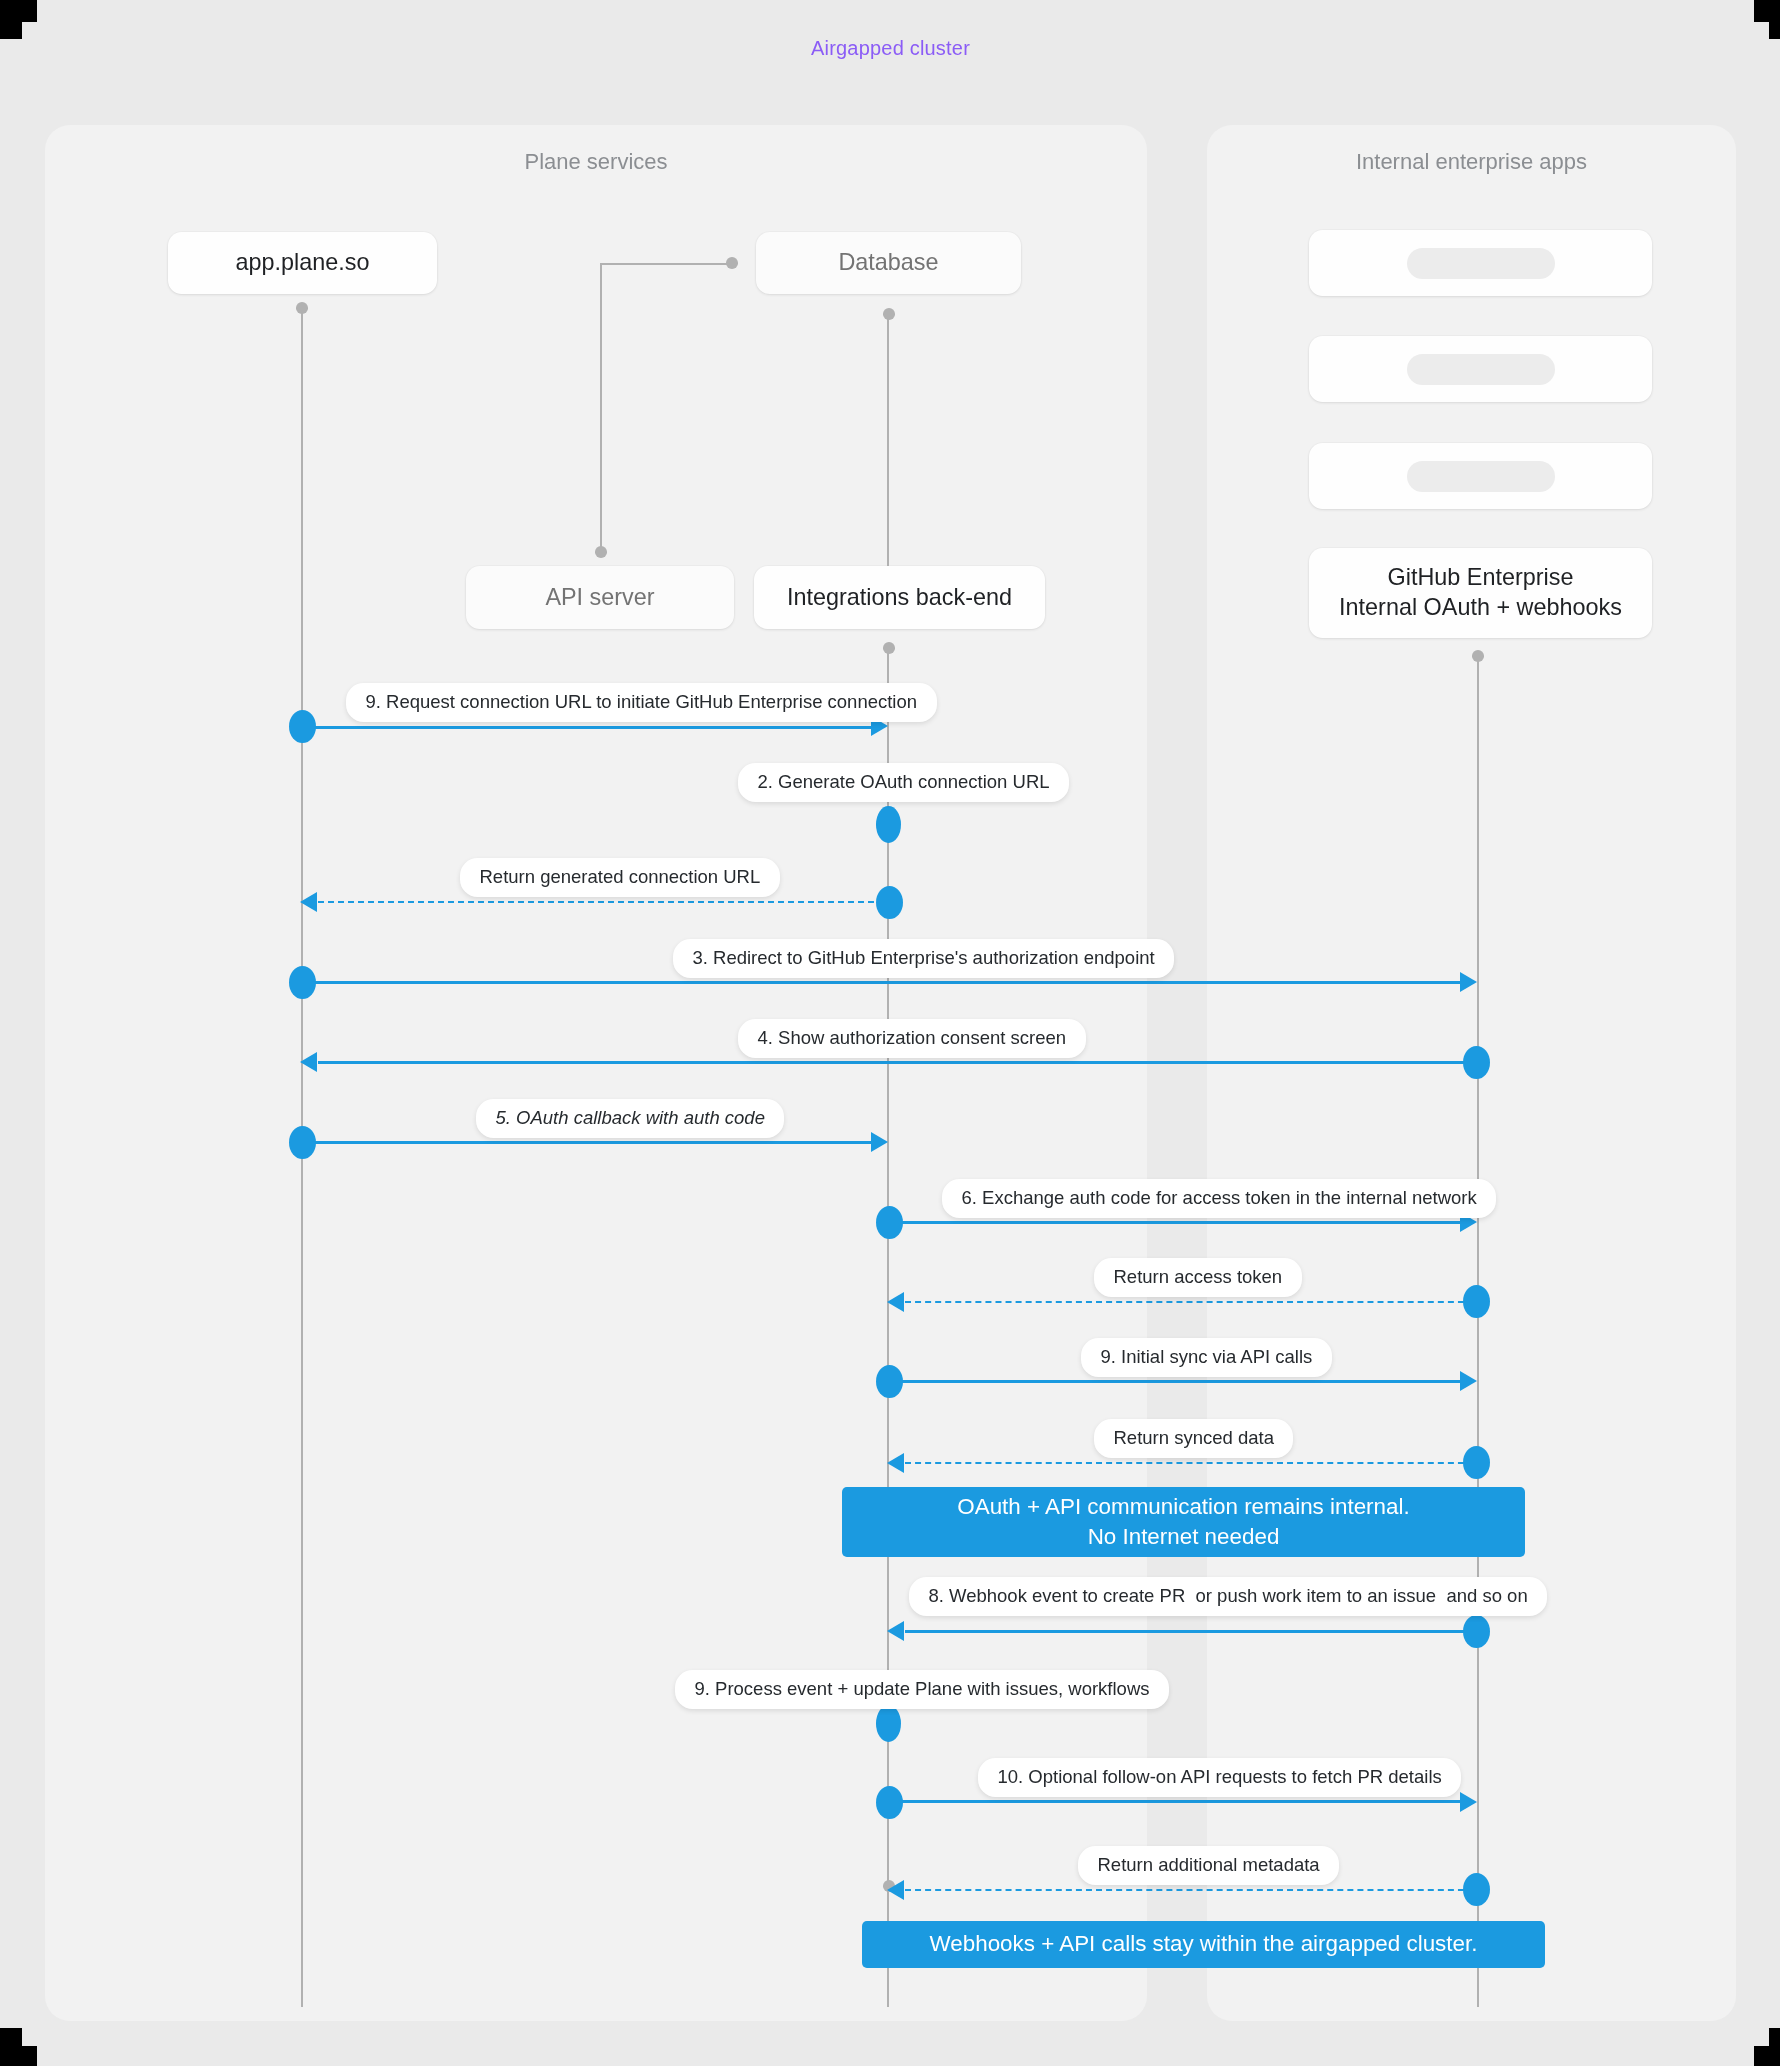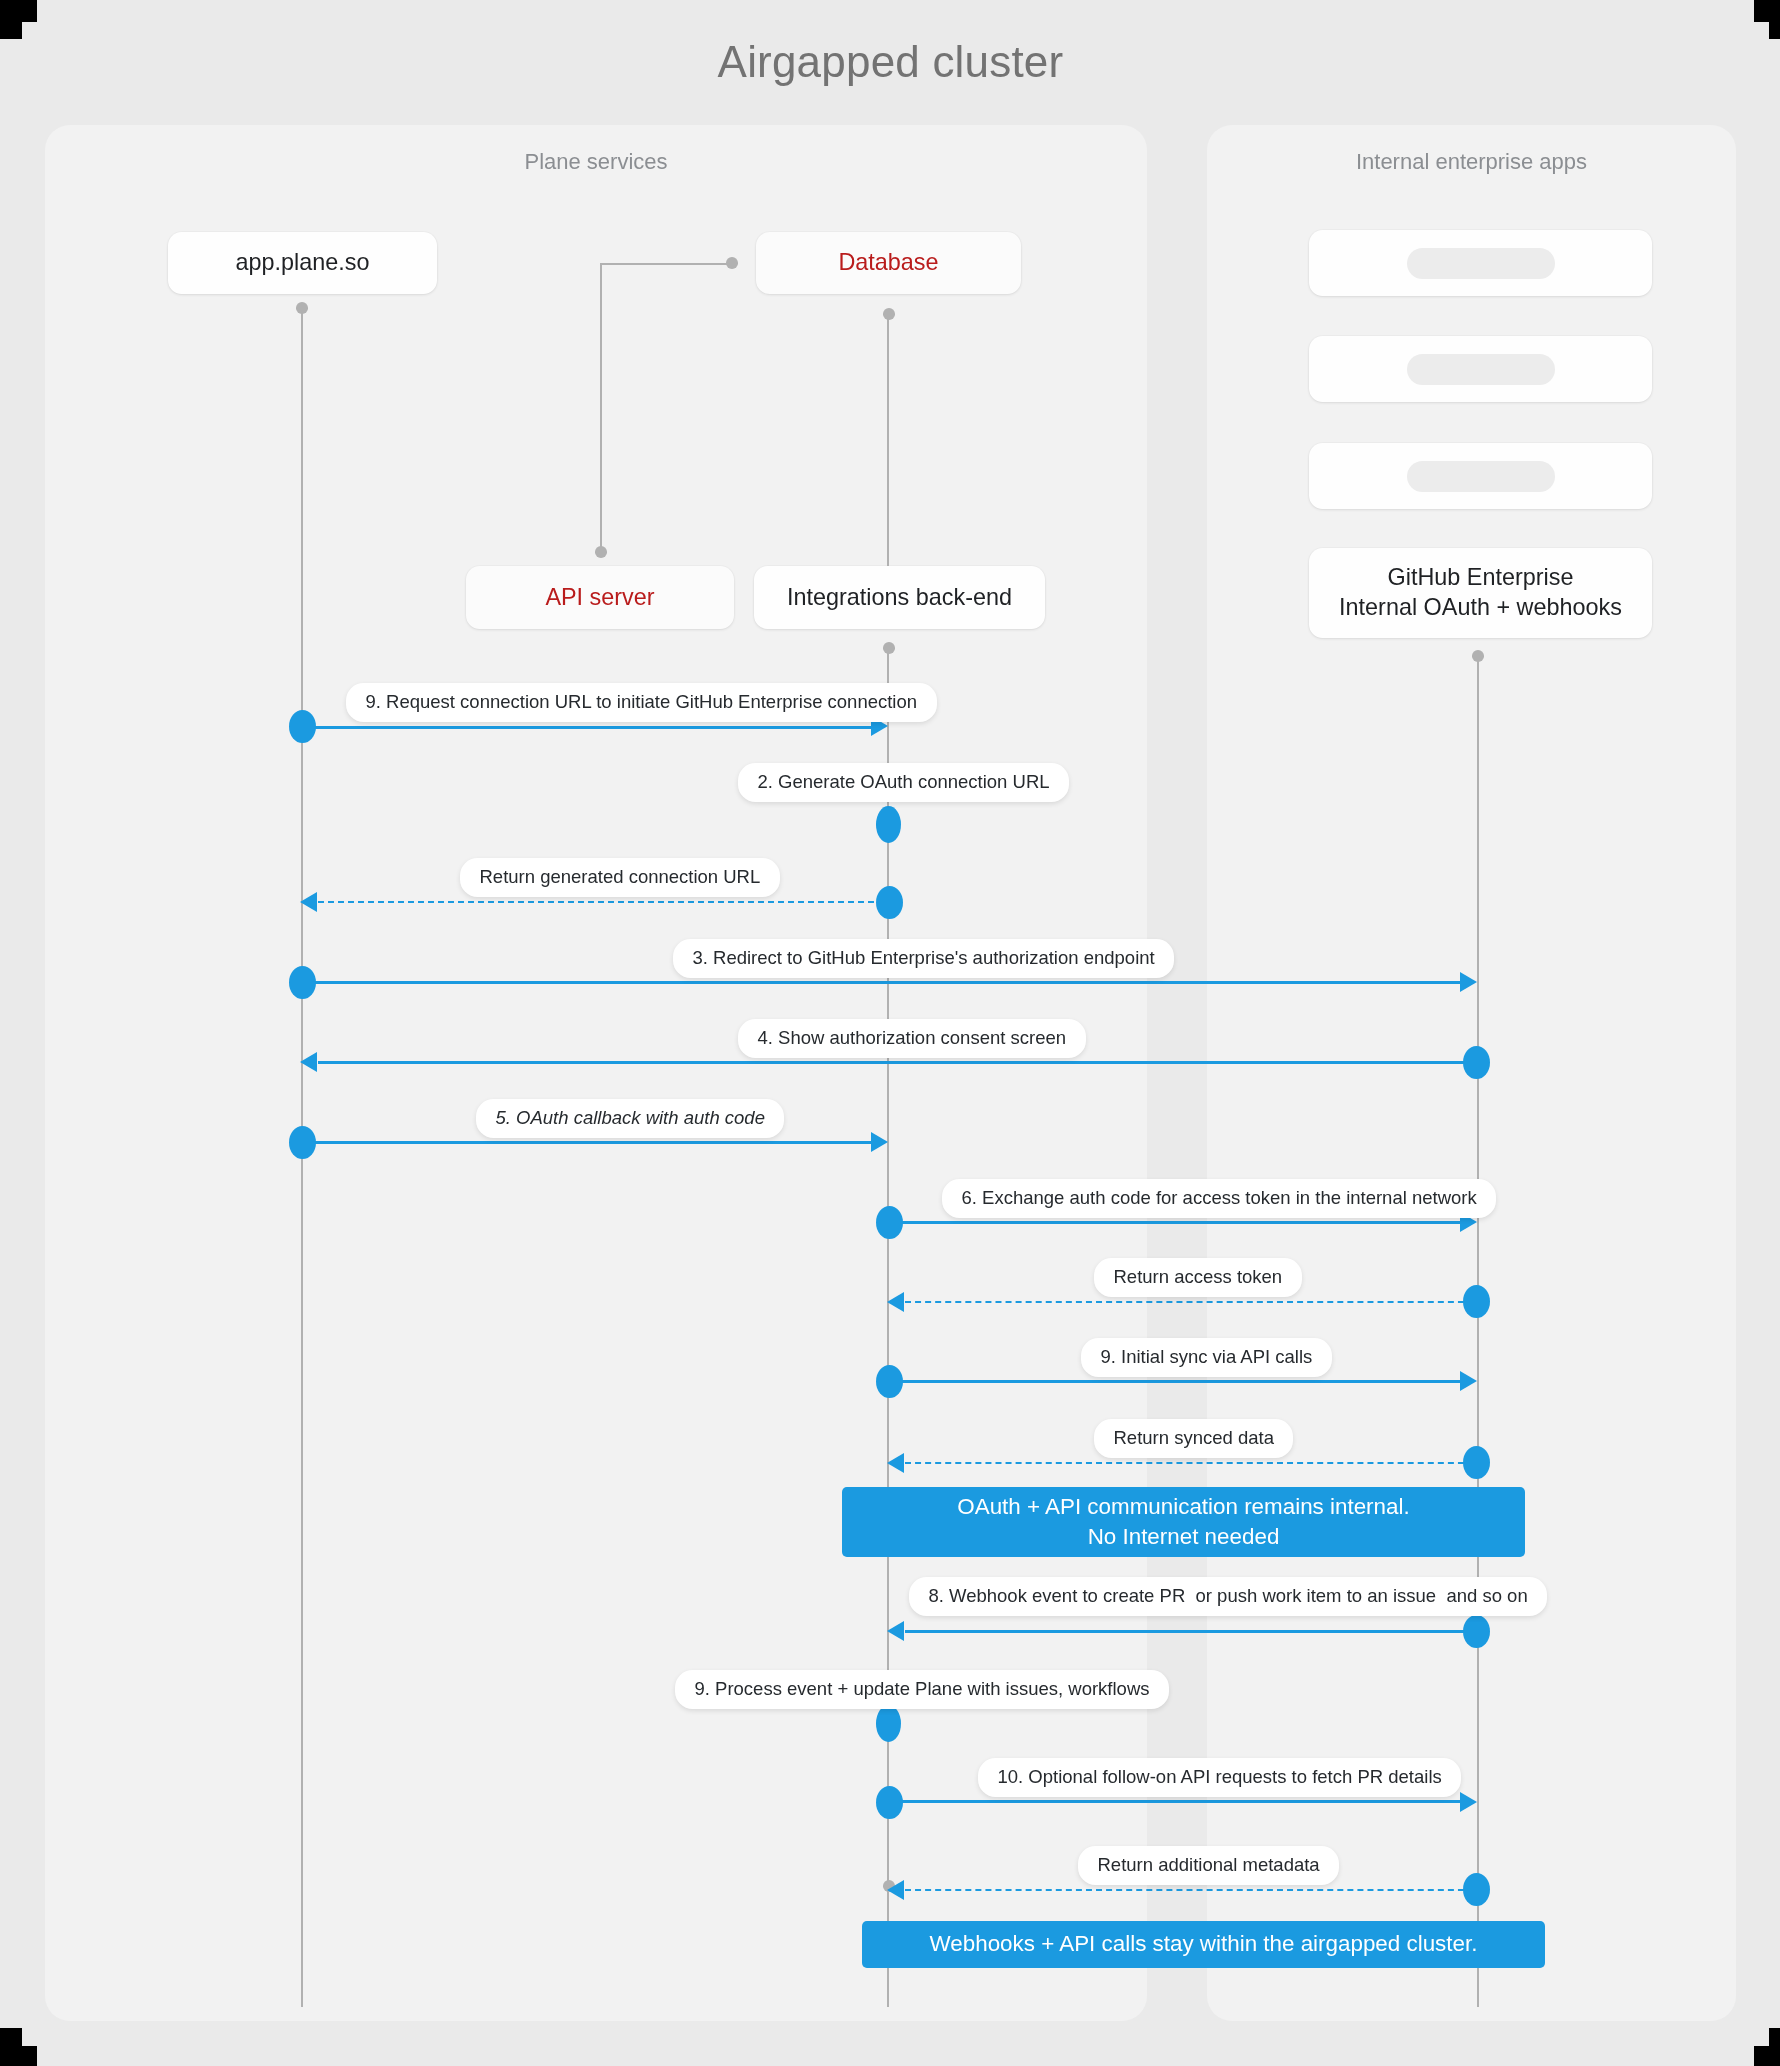--- a/index.html
+++ b/index.html
@@ -18,21 +18,21 @@
   .crop.tr-h { right: 0;   top: 0;    width: 27px; height: 21.5px; }
   .crop.tr-v { right: 0;   top: 0;    width: 11.7px; height: 39px; }
   .crop.bl-h { left: 0;    bottom: 0; width: 37px; height: 21.5px; }
   .crop.bl-v { left: 0;    bottom: 0; width: 21.5px; height: 39px; }
   .crop.br-h { right: 0;   bottom: 0; width: 27px; height: 21.5px; }
   .crop.br-v { right: 0;   bottom: 0; width: 11.7px; height: 39px; }
 
   #diagram-title {
     position: absolute; left: 0; top: 37px; width: 1781px;
     text-align: center;
-    font-size: 44px; font-weight: 400; color: #737373;
+    font-size: 20px; font-weight: 400; color: #8b5cf6;
     letter-spacing: 0.2px;
   }
 
   .panel {
     position: absolute;
     background: #f2f2f2;
     border-radius: 25px;
   }
   #panel-plane { left: 45px;  top: 125px; width: 1102px; height: 1896px; }
   #panel-enterprise { left: 1207px; top: 125px; width: 529px; height: 1896px; }
@@ -47,21 +47,21 @@
   .pbox {
     position: absolute;
     border-radius: 13.7px;
     background: #fefefe;
     box-shadow: 0 1px 2.9px rgba(0,0,0,.09), 0 0 0 1px rgba(0,0,0,.015);
     display: flex; align-items: center; justify-content: center;
     text-align: center;
     font-size: 23.4px; color: #1f2124; line-height: 1.28;
     padding: 5.9px 11.7px;
   }
-  .pbox.muted { color: #b91c1c; background: #fbfbfb; }
+  .pbox.muted { color: #737373; background: #fbfbfb; }
   .pbox.placeholder { background: #fefefe; }
   .ph-bar {
     width: 148px; height: 31px; border-radius: 15.6px; background: #ececec;
   }
 
   
   .lifeline {
     position: absolute; width: 2px; background: #b1b1b1; z-index: 1;
   }
   .lldot {

